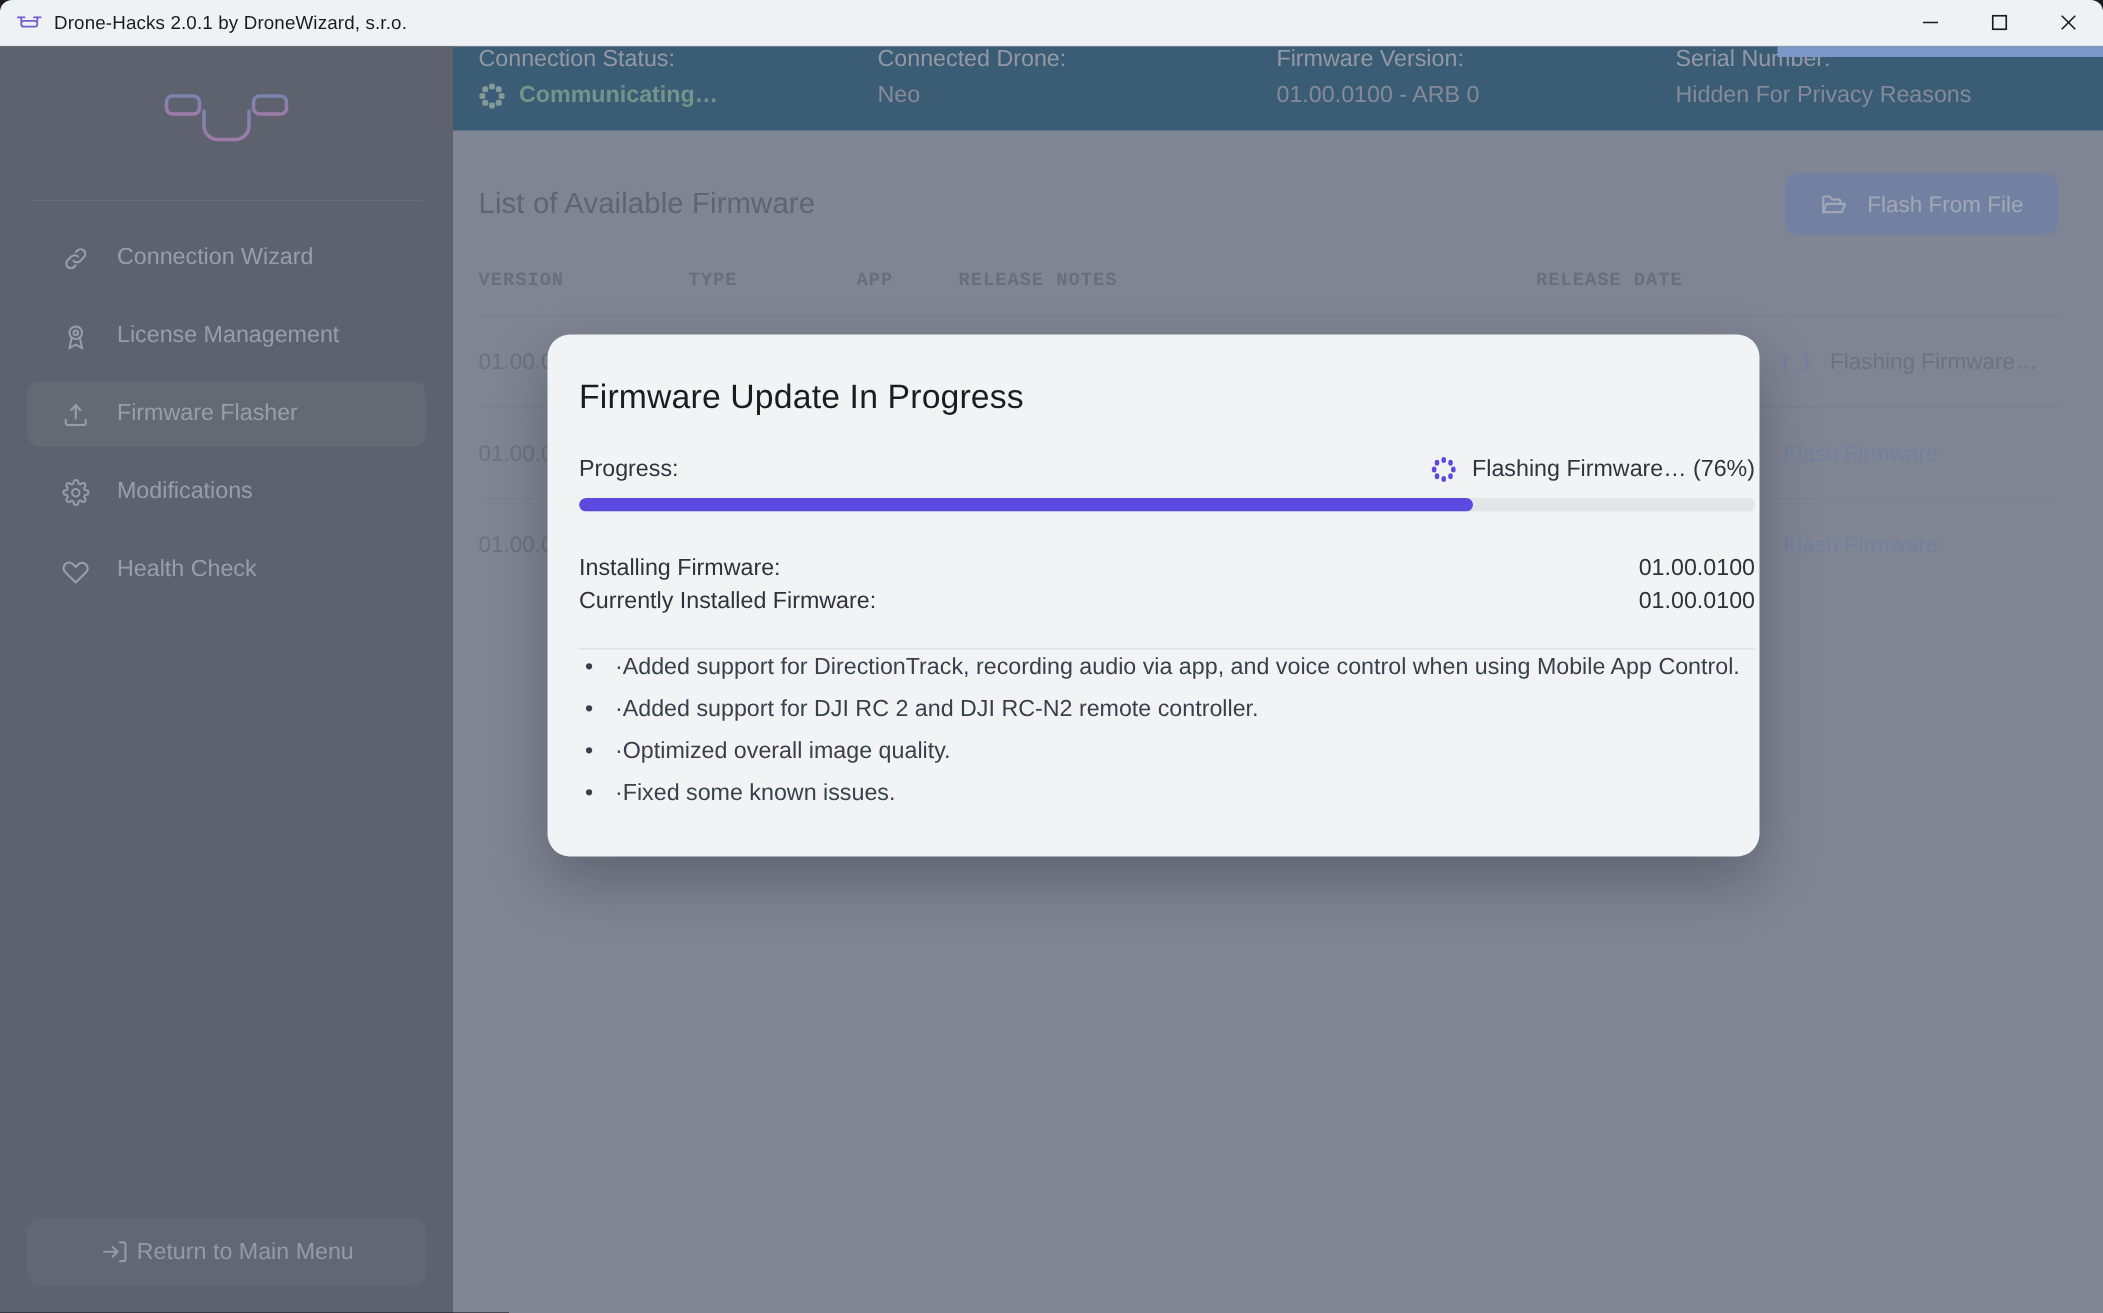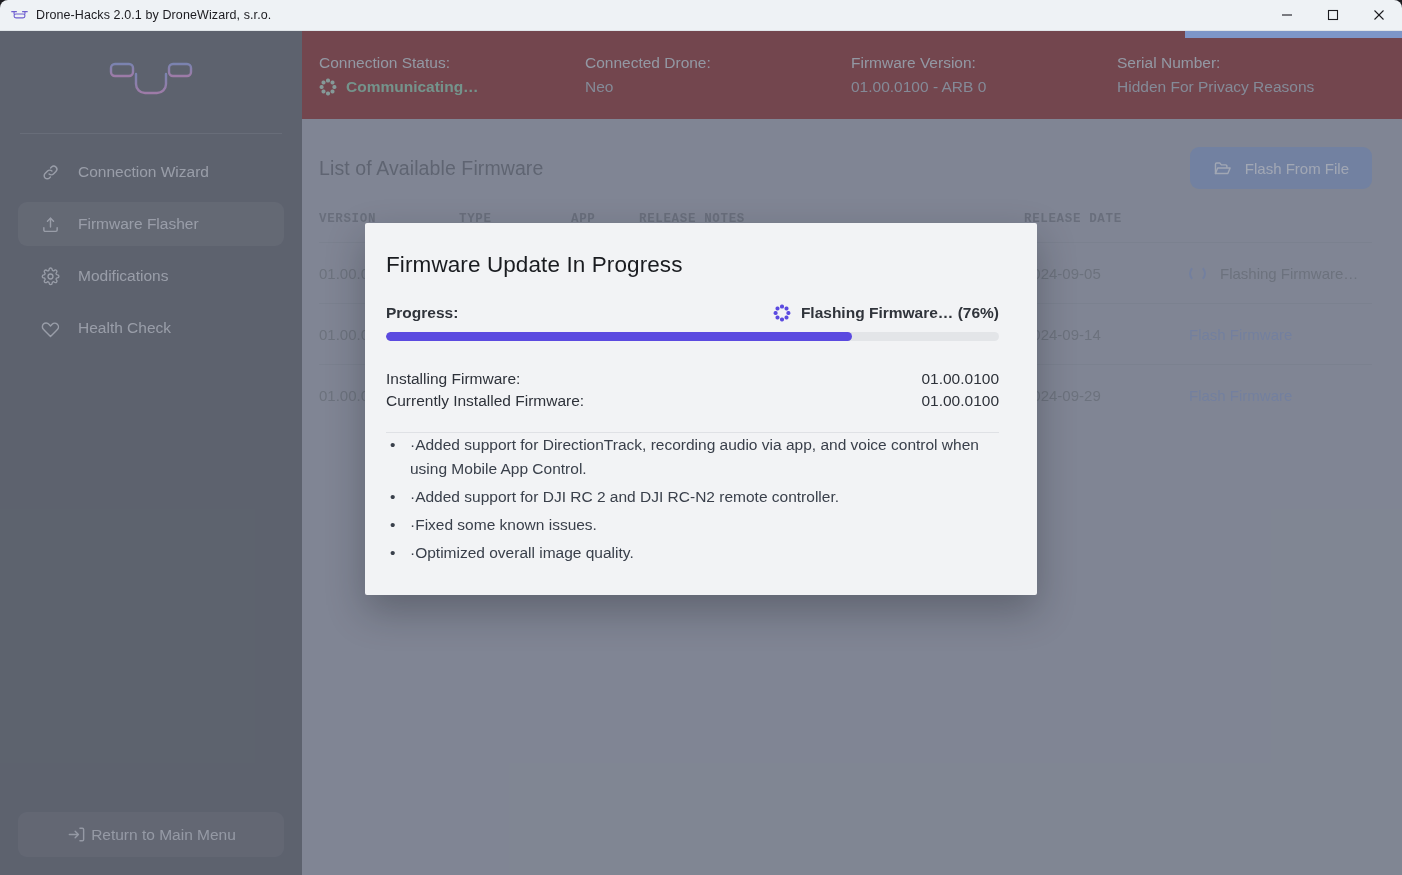--- a/index.html
+++ b/index.html
@@ -85,23 +85,23 @@
   .return-btn .nav-icon { width: 20px; height: 20px; }
 
   
   .main {
     position: absolute; left: 302px; top: 31px;
     width: 1100px; height: 844px;
     background: #9ba0ad;
     overflow: hidden;
   }
   .topbar {
-    height: 88px; display: flex; align-items: center;
+    height: 56px; display: flex; align-items: flex-start;
     padding-left: 17px;
-    background: #7f1d1d;
+    background: #0c4a6e;
   }
   .stat { width: 266px; }
   .stat-label { font-size: 15.5px; color: #c2c6cd; margin-bottom: 6px; white-space: nowrap; }
   .stat-value { font-size: 15.5px; color: #a4a9b3; white-space: nowrap; display: flex; align-items: center; gap: 9px; }
   .stat-value.green { color: #83bd9c; font-weight: bold; }
 
   .content { padding: 26px 30px 0 17px; }
   .content-head {
     display: flex; align-items: center; justify-content: space-between;
     height: 46px;
@@ -143,33 +143,33 @@
 
   
   .overlay {
     position: absolute; left: 0; top: 31px;
     width: 1402px; height: 844px;
     background: rgba(104,110,124,0.52);
     z-index: 40;
   }
   .modal {
     position: absolute; left: 365px; top: 223px;
-    width: 672px;
+    width: 808px;
     background: #f2f3f5;
-    border-radius: 2px;
-    padding: 29px 38px 26px 21px;
+    border-radius: 15px;
+    padding: 29px 3px 26px 21px;
     box-shadow: 0 16px 38px rgba(20,22,30,0.30);
     z-index: 50;
   }
   .modal-title {
     font-size: 22.5px; color: #1a1c20; margin-bottom: 26px; letter-spacing: .1px;
   }
   .prog-row {
     display: flex; align-items: center; justify-content: space-between;
-    font-size: 15.5px; color: #30343b; margin-bottom: 10px; font-weight: bold;
+    font-size: 15.5px; color: #30343b; margin-bottom: 10px;
   }
   .prog-status { display: flex; align-items: center; gap: 10px; }
   .progress-track {
     height: 9px; background: #e3e5e8; border-radius: 5px; overflow: hidden;
   }
   .progress-fill { height: 100%; background: #5b4ae0; border-radius: 5px; }
   .kv-block { margin-top: 27px; }
   .kv {
     display: flex; justify-content: space-between;
     font-size: 15.5px; color: #2e323a; line-height: 22px;
@@ -269,20 +269,30 @@
       <div class="nav-item">
         <span class="nav-icon">
           <svg width="19" height="19" viewBox="0 0 20 20" fill="none" stroke="#cfd2d8" stroke-width="1.5" stroke-linecap="round">
             <path d="M8.5 11.5a3.2 3.2 0 0 0 4.6 0l2.6-2.6a3.2 3.2 0 0 0-4.6-4.6l-1 1"></path>
             <path d="M11.5 8.5a3.2 3.2 0 0 0-4.6 0l-2.6 2.6a3.2 3.2 0 0 0 4.6 4.6l1-1"></path>
           </svg>
         </span>
         <span>Connection Wizard</span>
       </div>
 
+      <div class="nav-item">
+        <span class="nav-icon">
+          <svg width="19" height="19" viewBox="0 0 20 20" fill="none" stroke="#cfd2d8" stroke-width="1.4" stroke-linecap="round">
+            <circle cx="10" cy="7.2" r="4.4"></circle>
+            <circle cx="10" cy="7.2" r="1.6"></circle>
+            <path d="M7 11.3 5.6 18l4.4-2.4L14.4 18 13 11.3"></path>
+          </svg>
+        </span>
+        <span>License Management</span>
+      </div>
 
       <div class="nav-item active">
         <span class="nav-icon">
           <svg width="19" height="19" viewBox="0 0 20 20" fill="none" stroke="#cfd2d8" stroke-width="1.5" stroke-linecap="round" stroke-linejoin="round">
             <path d="M3 13.5v2.3a1.4 1.4 0 0 0 1.4 1.4h11.2a1.4 1.4 0 0 0 1.4-1.4v-2.3"></path>
             <path d="M13.2 6.6 10 3.3 6.8 6.6"></path>
             <line x1="10" y1="3.3" x2="10" y2="12.6"></line>
           </svg>
         </span>
         <span>Firmware Flasher</span>
@@ -450,18 +460,18 @@
         <span>Currently Installed Firmware:</span>
         <span>01.00.0100</span>
       </div>
     </div>
 
     <div class="hr"></div>
 
     <ul class="changes">
       <li>·Added support for DirectionTrack, recording audio via app, and voice control when using Mobile App Control.</li>
       <li>·Added support for DJI RC 2 and DJI RC-N2 remote controller.</li>
+      <li>·Optimized overall image quality.</li>
       <li>·Fixed some known issues.</li>
-      <li>·Optimized overall image quality.</li>
     </ul>
   </div>
 
 </div>
 
 </body></html>

